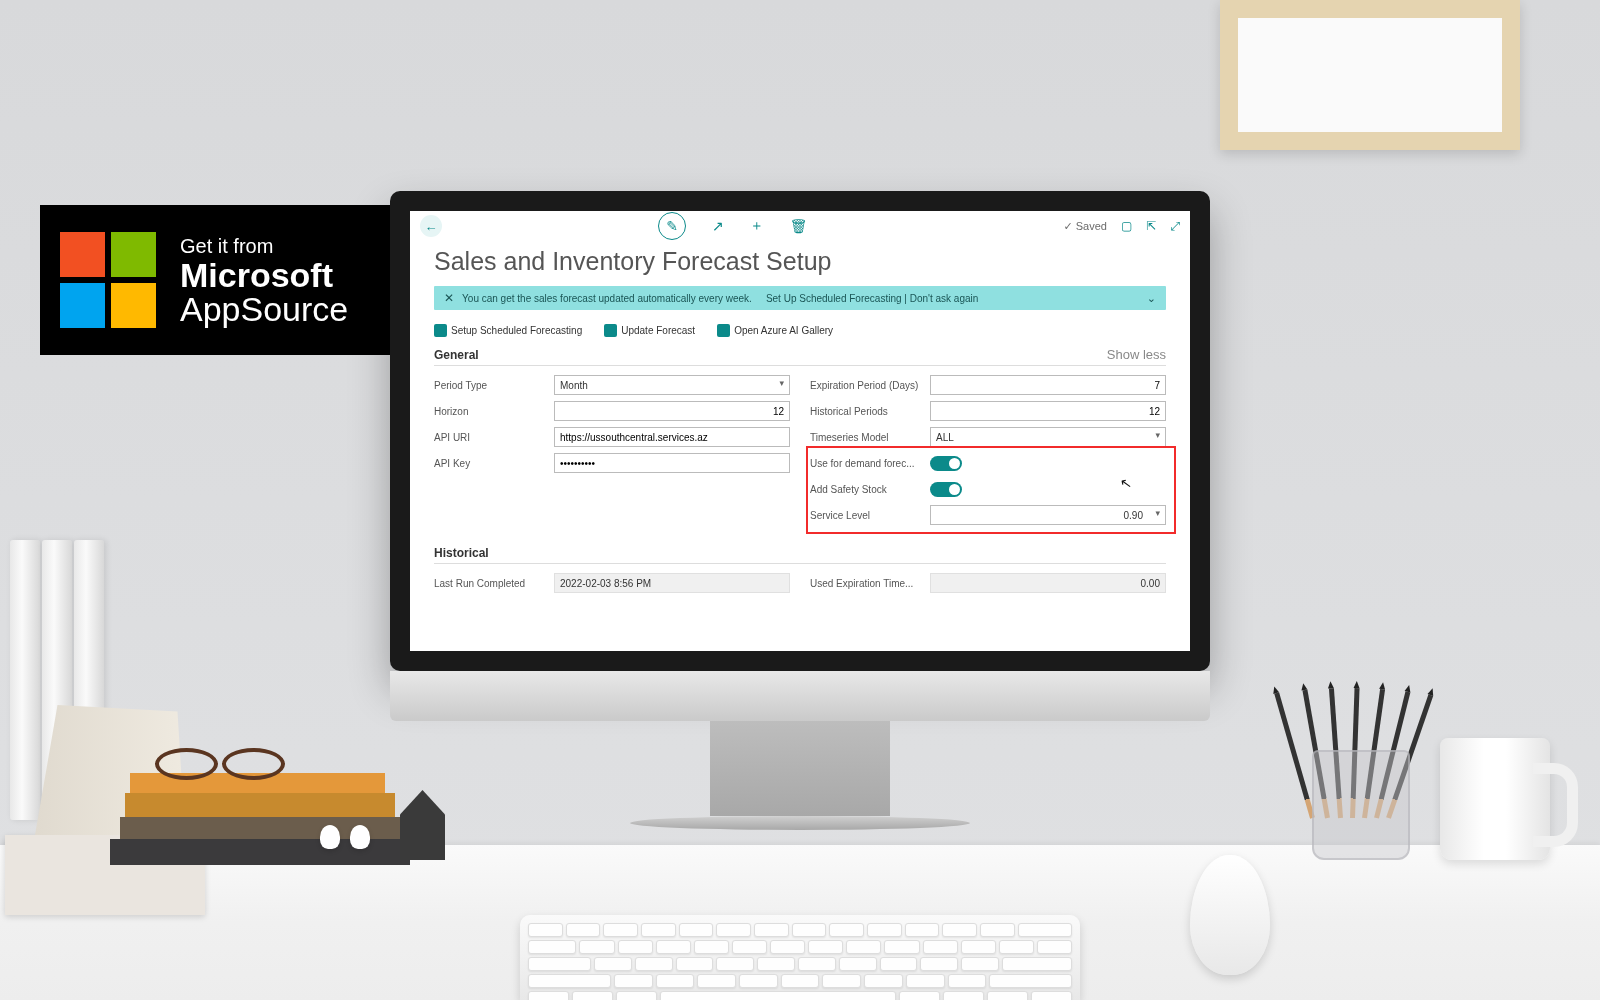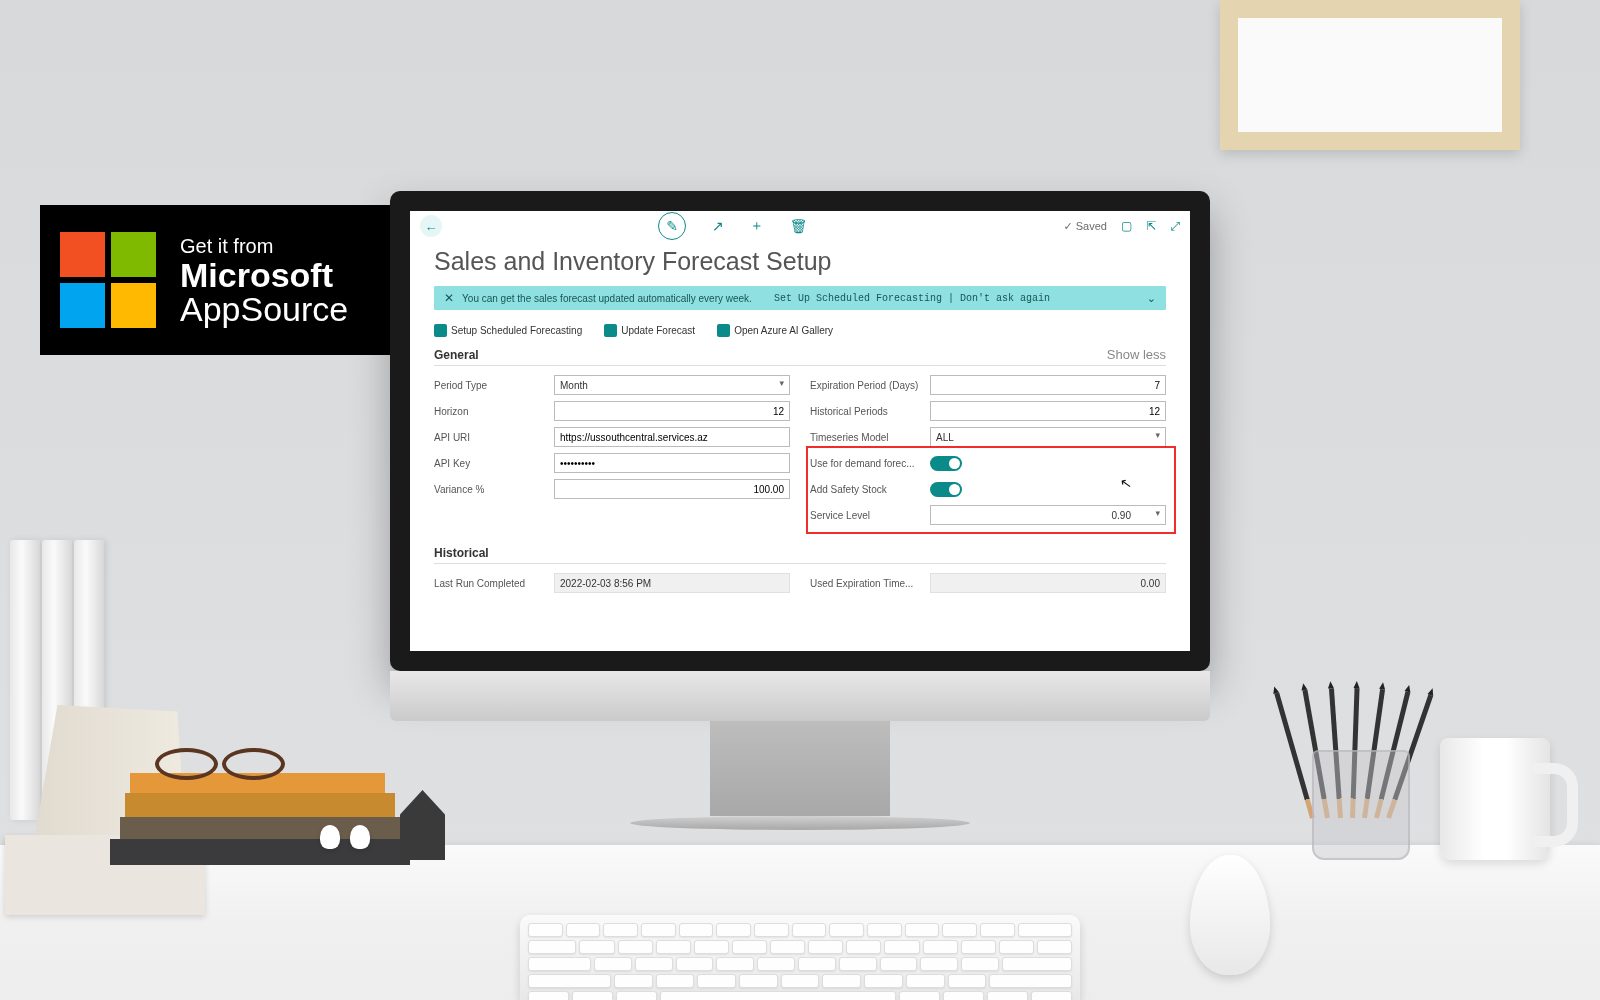--- a/index.html
+++ b/index.html
@@ -242,21 +242,21 @@
       margin: 0 24px;
       background: #8fe0e0;
       padding: 5px 10px;
       display: flex;
       align-items: center;
       font-size: 10px;
       color: #1a5555;
       border-radius: 1px;
     }
     .notification-bar .dismiss { font-size: 12px; margin-right: 8px; cursor: pointer; }
-    .notification-bar .action-link { margin-left: 22px; font-family: Liberation Mono, monospace; }
+    .notification-bar .action-link { margin-left: 14px; }
     .notification-bar .expand { margin-left: auto; font-size: 11px; }
 
     .action-row {
       margin: 14px 24px 10px;
       display: flex;
       gap: 22px;
       font-size: 10px;
     }
     .action-link-item {
       display: flex;
@@ -617,24 +617,20 @@
             <input class="field-input" value="12" style="">
           </div>
           <div class="field-row">
             <span class="field-label">API URI</span>
             <input class="field-input left-align" value="https://ussouthcentral.services.az" style="">
           </div>
           <div class="field-row">
             <span class="field-label">API Key</span>
             <input class="field-input left-align" type="password" value="••••••••••" style="">
           </div>
-          <div class="field-row">
-            <span class="field-label">Variance %</span>
-            <input class="field-input" value="100.00" style="">
-          </div>
         </div>
 
         <div style="position:relative">
           <div class="field-row">
             <span class="field-label">Expiration Period (Days)</span>
             <input class="field-input" value="7" style="">
           </div>
           <div class="field-row">
             <span class="field-label">Historical Periods</span>
             <input class="field-input" value="12" style="">
@@ -653,21 +649,21 @@
           </div>
           <div class="field-row">
             <span class="field-label">Add Safety Stock</span>
             <div style="flex:1;display:flex;align-items:center">
               <div class="toggle"></div>
             </div>
           </div>
           <div class="field-row">
             <span class="field-label">Service Level</span>
             <div class="field-select" style="text-align:right;justify-content:flex-end">
-                <span style="margin-right:16px">0.90</span>
+                <span style="margin-right:4px">0.90</span>
               </div>
           </div>
 
           <div class="highlight-box" style="top:74px;left:-4px;right:-10px;height:88px"></div>
           <span class="cursor-pointer" style="top:103px;right:34px">↖</span>
         </div>
       </div>
 
       <div class="section-header" style="margin-top:18px">
         <h3>Historical</h3>

